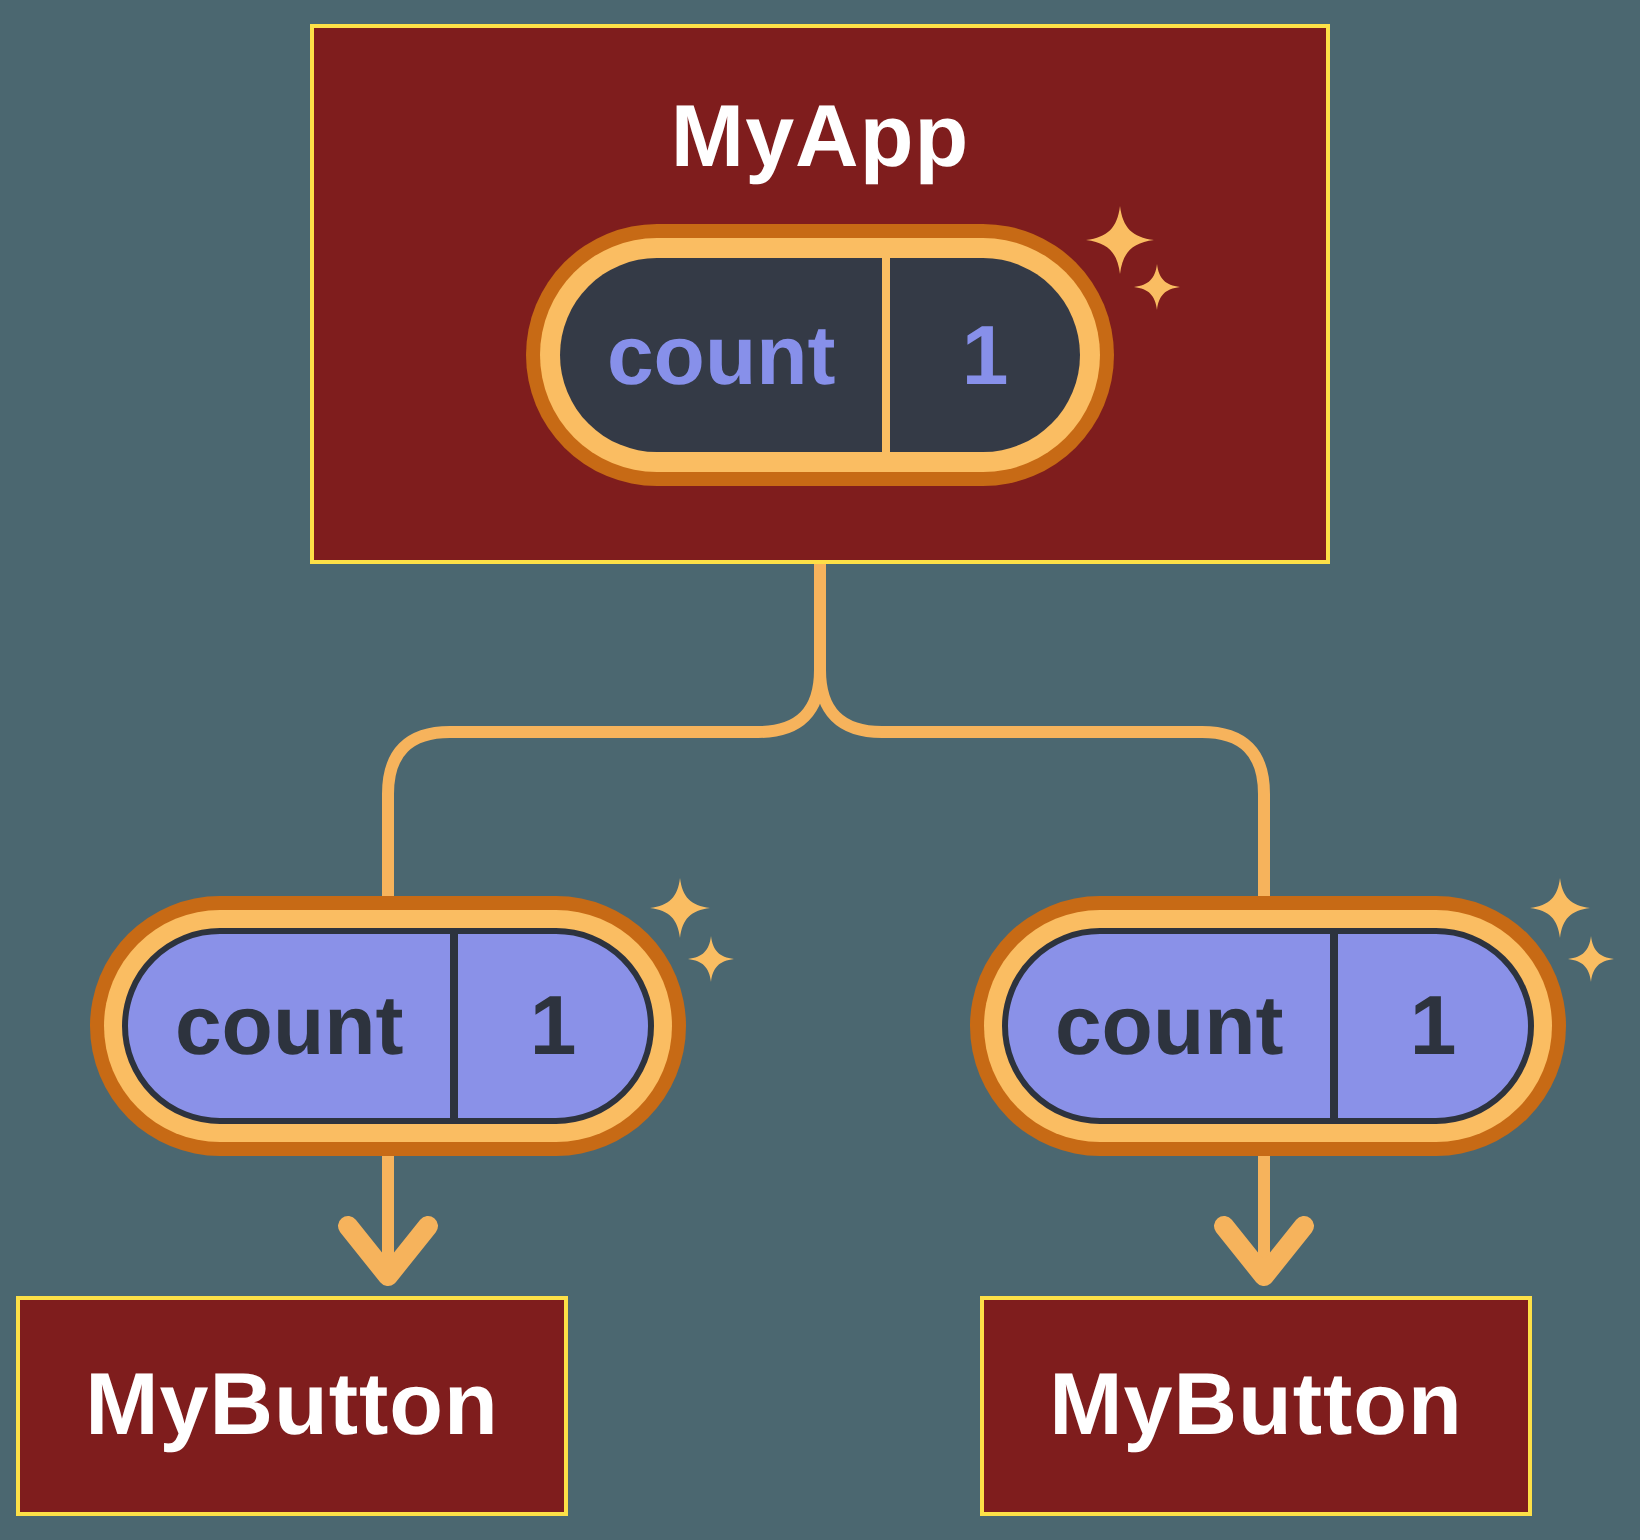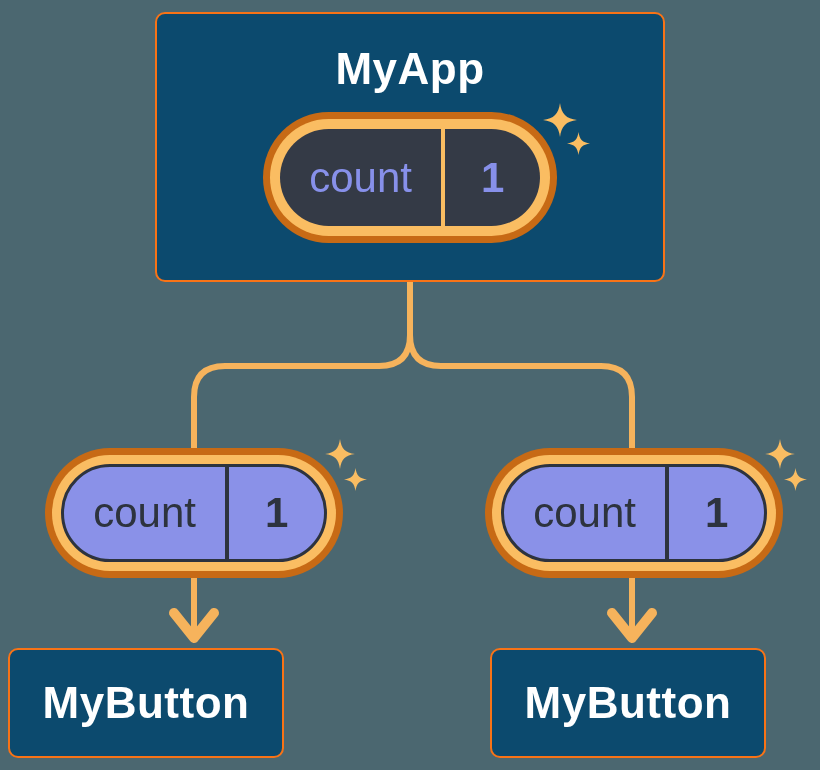--- a/index.html
+++ b/index.html
@@ -15,23 +15,23 @@
 
   .connector-svg {
     position: absolute;
     left: 0; top: 0;
     width: 820px; height: 770px;
     z-index: 1;
   }
 
   .node {
     position: absolute;
-    background: #0c4a6e;
-    border: 2px solid #f97316;
-    border-radius: 10px;
+    background: #7f1d1d;
+    border: 2px solid #fde047;
+    border-radius: 0;
     z-index: 2;
   }
   .node-root { left: 155px; top: 12px; width: 510px; height: 270px; }
   .node-child { width: 276px; height: 110px; top: 648px;
                 display: flex; align-items: center; justify-content: center; }
   .node-child-left  { left: 8px; }
   .node-child-right { left: 490px; }
 
   .node-title {
     color: #FFFFFF;
@@ -71,20 +71,21 @@
     align-items: stretch;
   }
   .pill-state .pill-inner { background: #343A46; }
   .pill-prop  .pill-inner { background: #8A91E8; border: 3px solid #2D333E; }
 
   .pill-cell {
     display: flex;
     align-items: center;
     justify-content: center;
     font-size: 42px;
+    font-weight: bold;
   }
   .pill-cell-label { width: 62%; }
   .pill-cell-value { flex: 1; font-weight: 700; }
 
   .pill-divider { width: 4px; height: 100%; }
   .pill-state .pill-divider { background: #FABD62; }
   .pill-prop  .pill-divider { background: #2D333E; }
 
   .pill-state .pill-cell { color: #8790EA; }
   .pill-prop  .pill-cell { color: #2D333E; }

